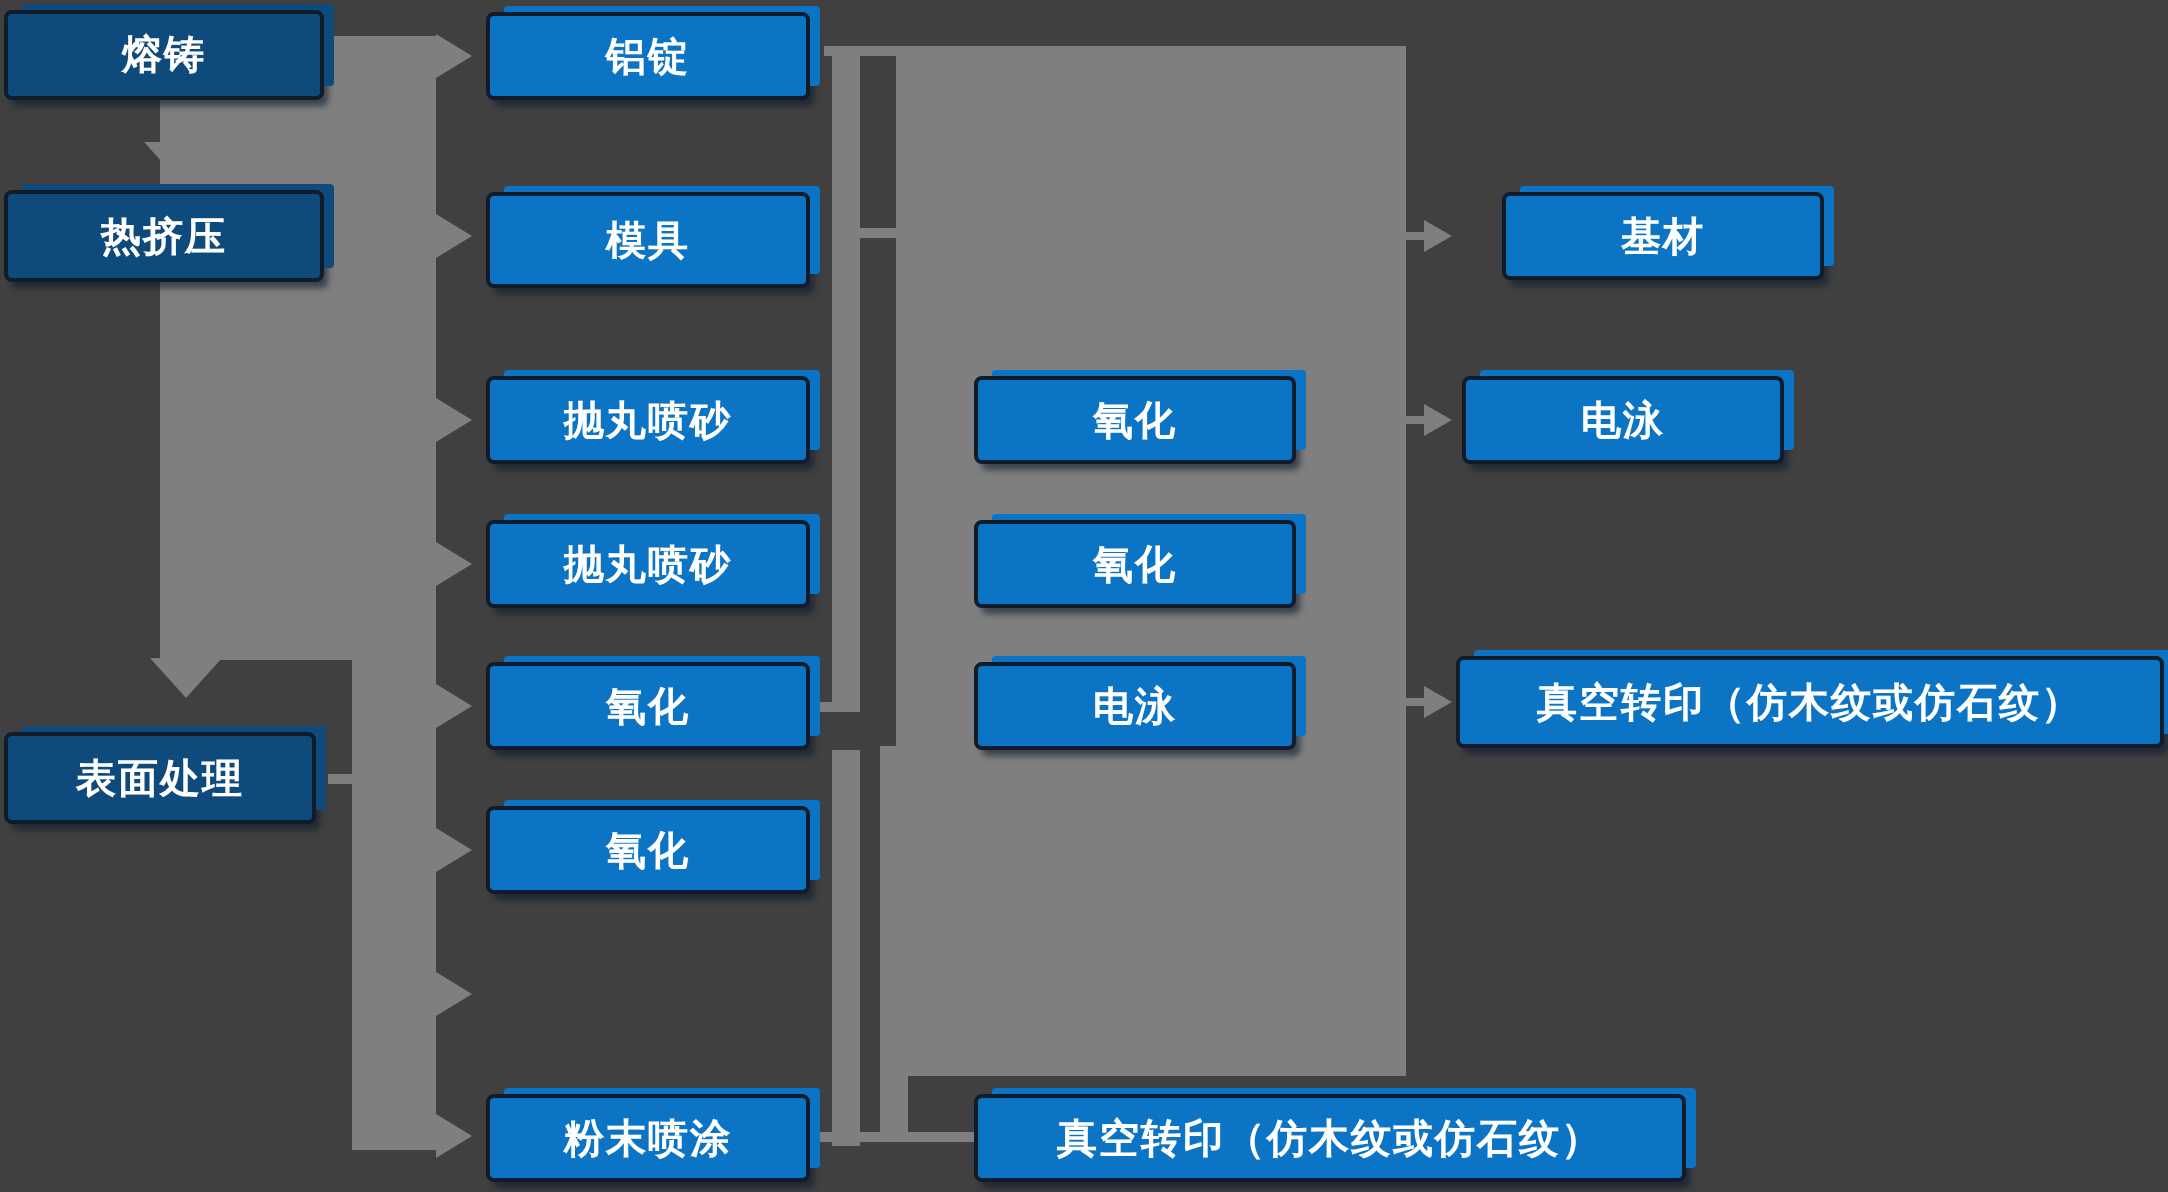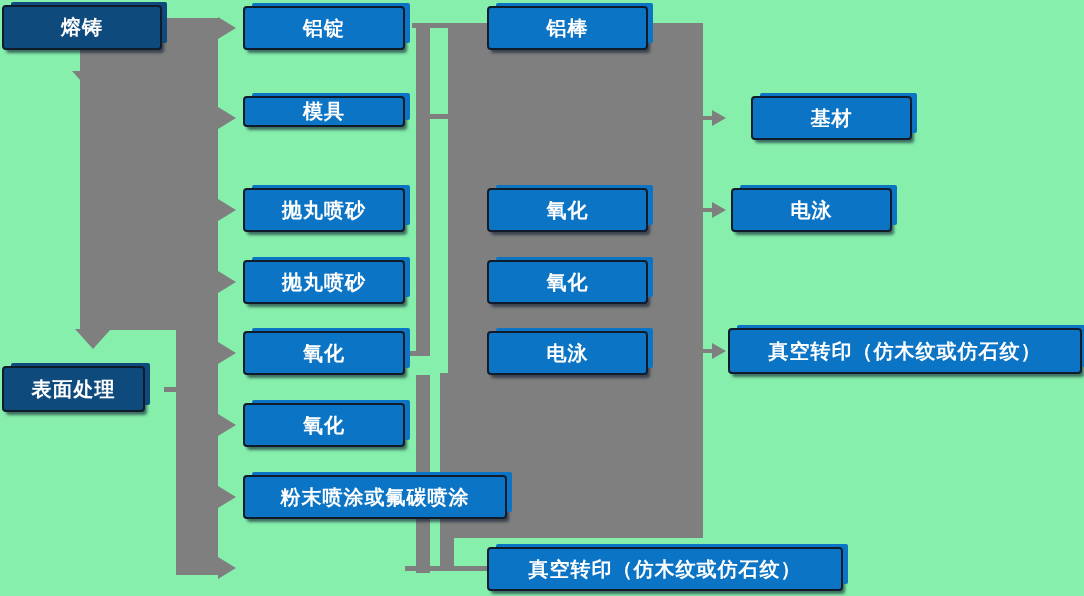--- a/index.html
+++ b/index.html
@@ -1,17 +1,17 @@
 <!DOCTYPE html>
 <html><head>
 <meta charset="utf-8">
 <style>
   html,body{margin:0;padding:0;background:#ffffff;}
   .canvas{
-    position:relative;width:1084px;height:596px;background:#86efac;overflow:hidden;
+    position:relative;width:1084px;height:596px;background:#404040;overflow:hidden;
     font-family:"Liberation Sans","DejaVu Sans",sans-serif;
   }
   
   .bar,.stub{position:absolute;background:#7f7f7f;z-index:1;}
   .stub{height:5px;}
   .tri-r{position:absolute;width:0;height:0;z-index:1;
     border-top:11px solid transparent;border-bottom:11px solid transparent;
     border-left:18px solid #7f7f7f;}
   .tri-r-sm{position:absolute;width:0;height:0;z-index:1;
     border-top:8px solid transparent;border-bottom:8px solid transparent;
@@ -65,31 +65,31 @@
   <div class="tri-d" style="left:75px;top:329px;"></div>
 
   <div class="stem" style="left:702px;top:116px;width:12px;"></div>
   <div class="tri-r-sm" style="left:712px;top:110px;"></div>
   <div class="stem" style="left:702px;top:208px;width:12px;"></div>
   <div class="tri-r-sm" style="left:712px;top:202px;"></div>
   <div class="stem" style="left:702px;top:349px;width:12px;"></div>
   <div class="tri-r-sm" style="left:712px;top:343px;"></div>
 
   <div class="node dark" style="left:2px;top:5px;width:160px;height:45px;">熔铸</div>
-  <div class="node dark" style="left:2px;top:366px;width:143px;height:46px;">表面处理</div>
+  <div class="node dark" style="left:2px;top:95px;width:160px;height:46px;">热挤压</div>
+  <div class="node dark" style="left:2px;top:366px;width:156px;height:46px;">表面处理</div>
 
   <div class="node blue" style="left:243px;top:6px;width:162px;height:44px;">铝锭</div>
-  <div class="node blue" style="left:243px;top:96px;width:162px;height:31px;">模具</div>
+  <div class="node blue" style="left:243px;top:96px;width:162px;height:48px;">模具</div>
   <div class="node blue" style="left:243px;top:188px;width:162px;height:44px;">抛丸喷砂</div>
   <div class="node blue" style="left:243px;top:260px;width:162px;height:44px;">抛丸喷砂</div>
   <div class="node blue" style="left:243px;top:331px;width:162px;height:44px;">氧化</div>
   <div class="node blue" style="left:243px;top:403px;width:162px;height:44px;">氧化</div>
-  <div class="node blue" style="left:243px;top:475px;width:264px;height:44px;">粉末喷涂或氟碳喷涂</div>
+  <div class="node blue" style="left:243px;top:547px;width:162px;height:44px;">粉末喷涂</div>
 
-  <div class="node blue" style="left:487px;top:6px;width:161px;height:44px;">铝棒</div>
   <div class="node blue" style="left:487px;top:188px;width:161px;height:44px;">氧化</div>
   <div class="node blue" style="left:487px;top:260px;width:161px;height:44px;">氧化</div>
   <div class="node blue" style="left:487px;top:331px;width:161px;height:44px;">电泳</div>
   <div class="node blue" style="left:487px;top:547px;width:356px;height:44px;">真空转印（仿木纹或仿石纹）</div>
 
   <div class="node blue" style="left:731px;top:96px;width:161px;height:44px;margin-left:20px;">基材</div>
   <div class="node blue" style="left:731px;top:188px;width:161px;height:44px;">电泳</div>
   <div class="node blue" style="left:728px;top:328px;width:354px;height:46px;">真空转印（仿木纹或仿石纹）</div>
 
 </div>

